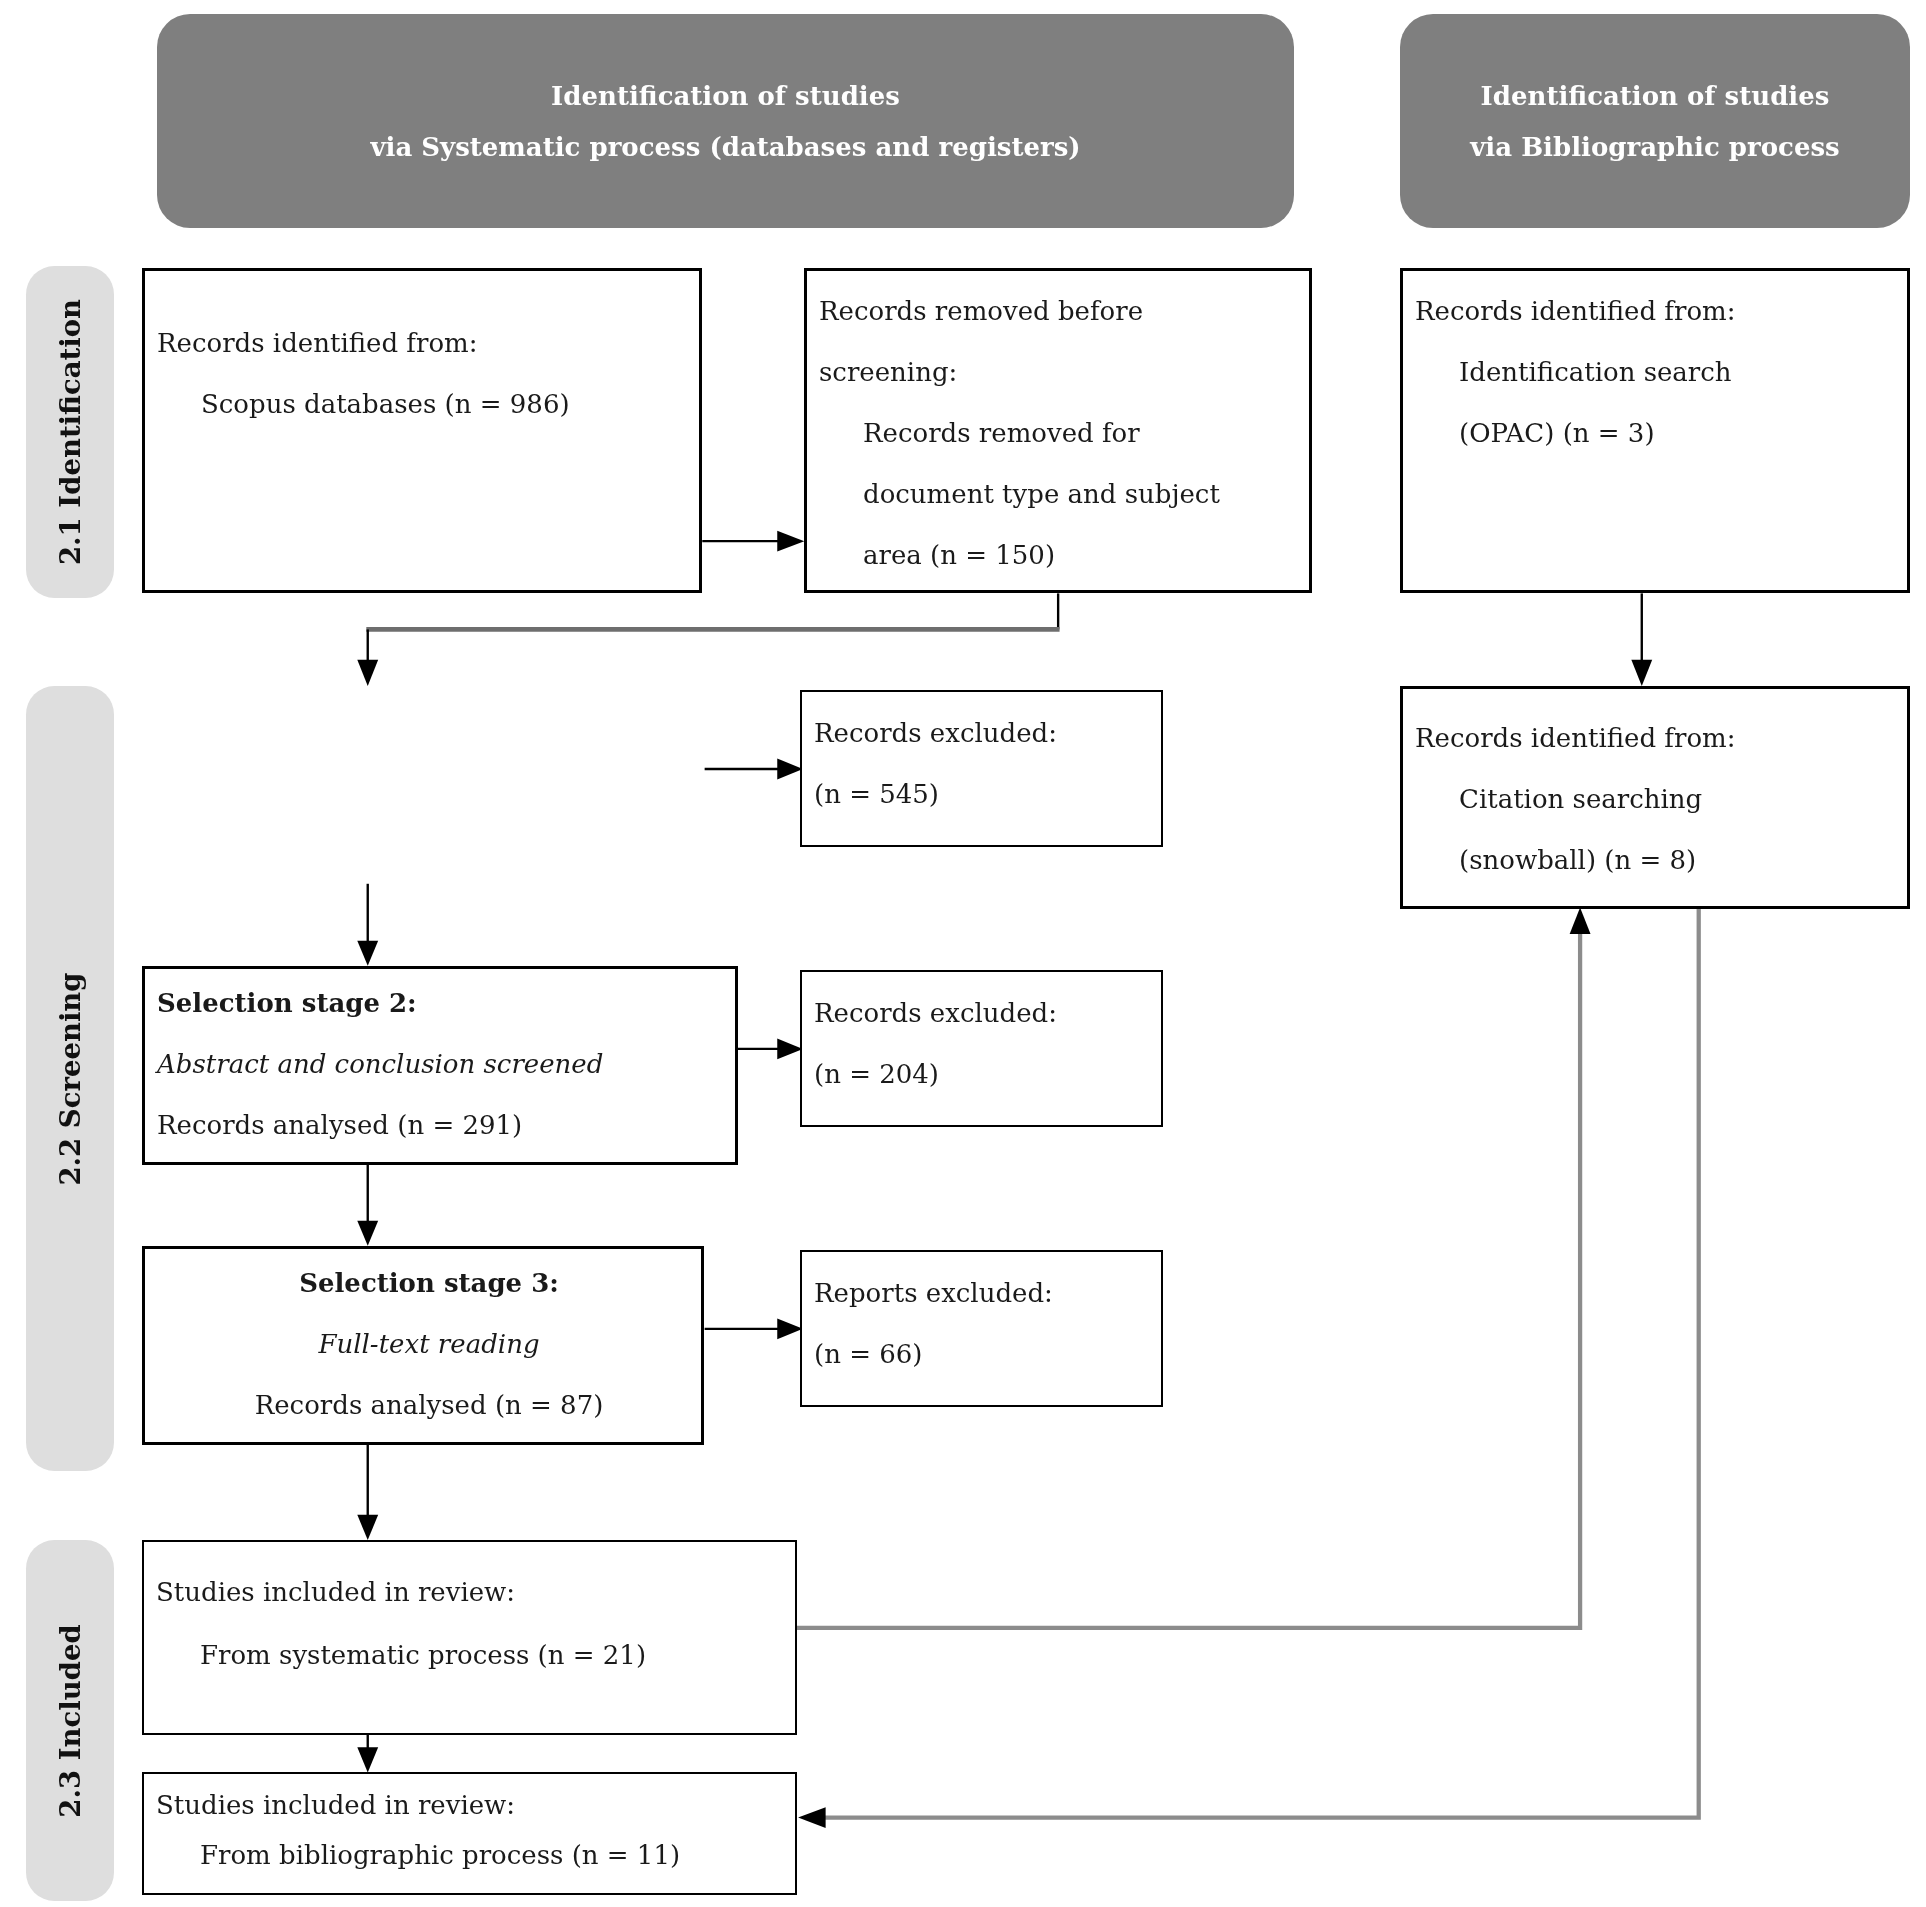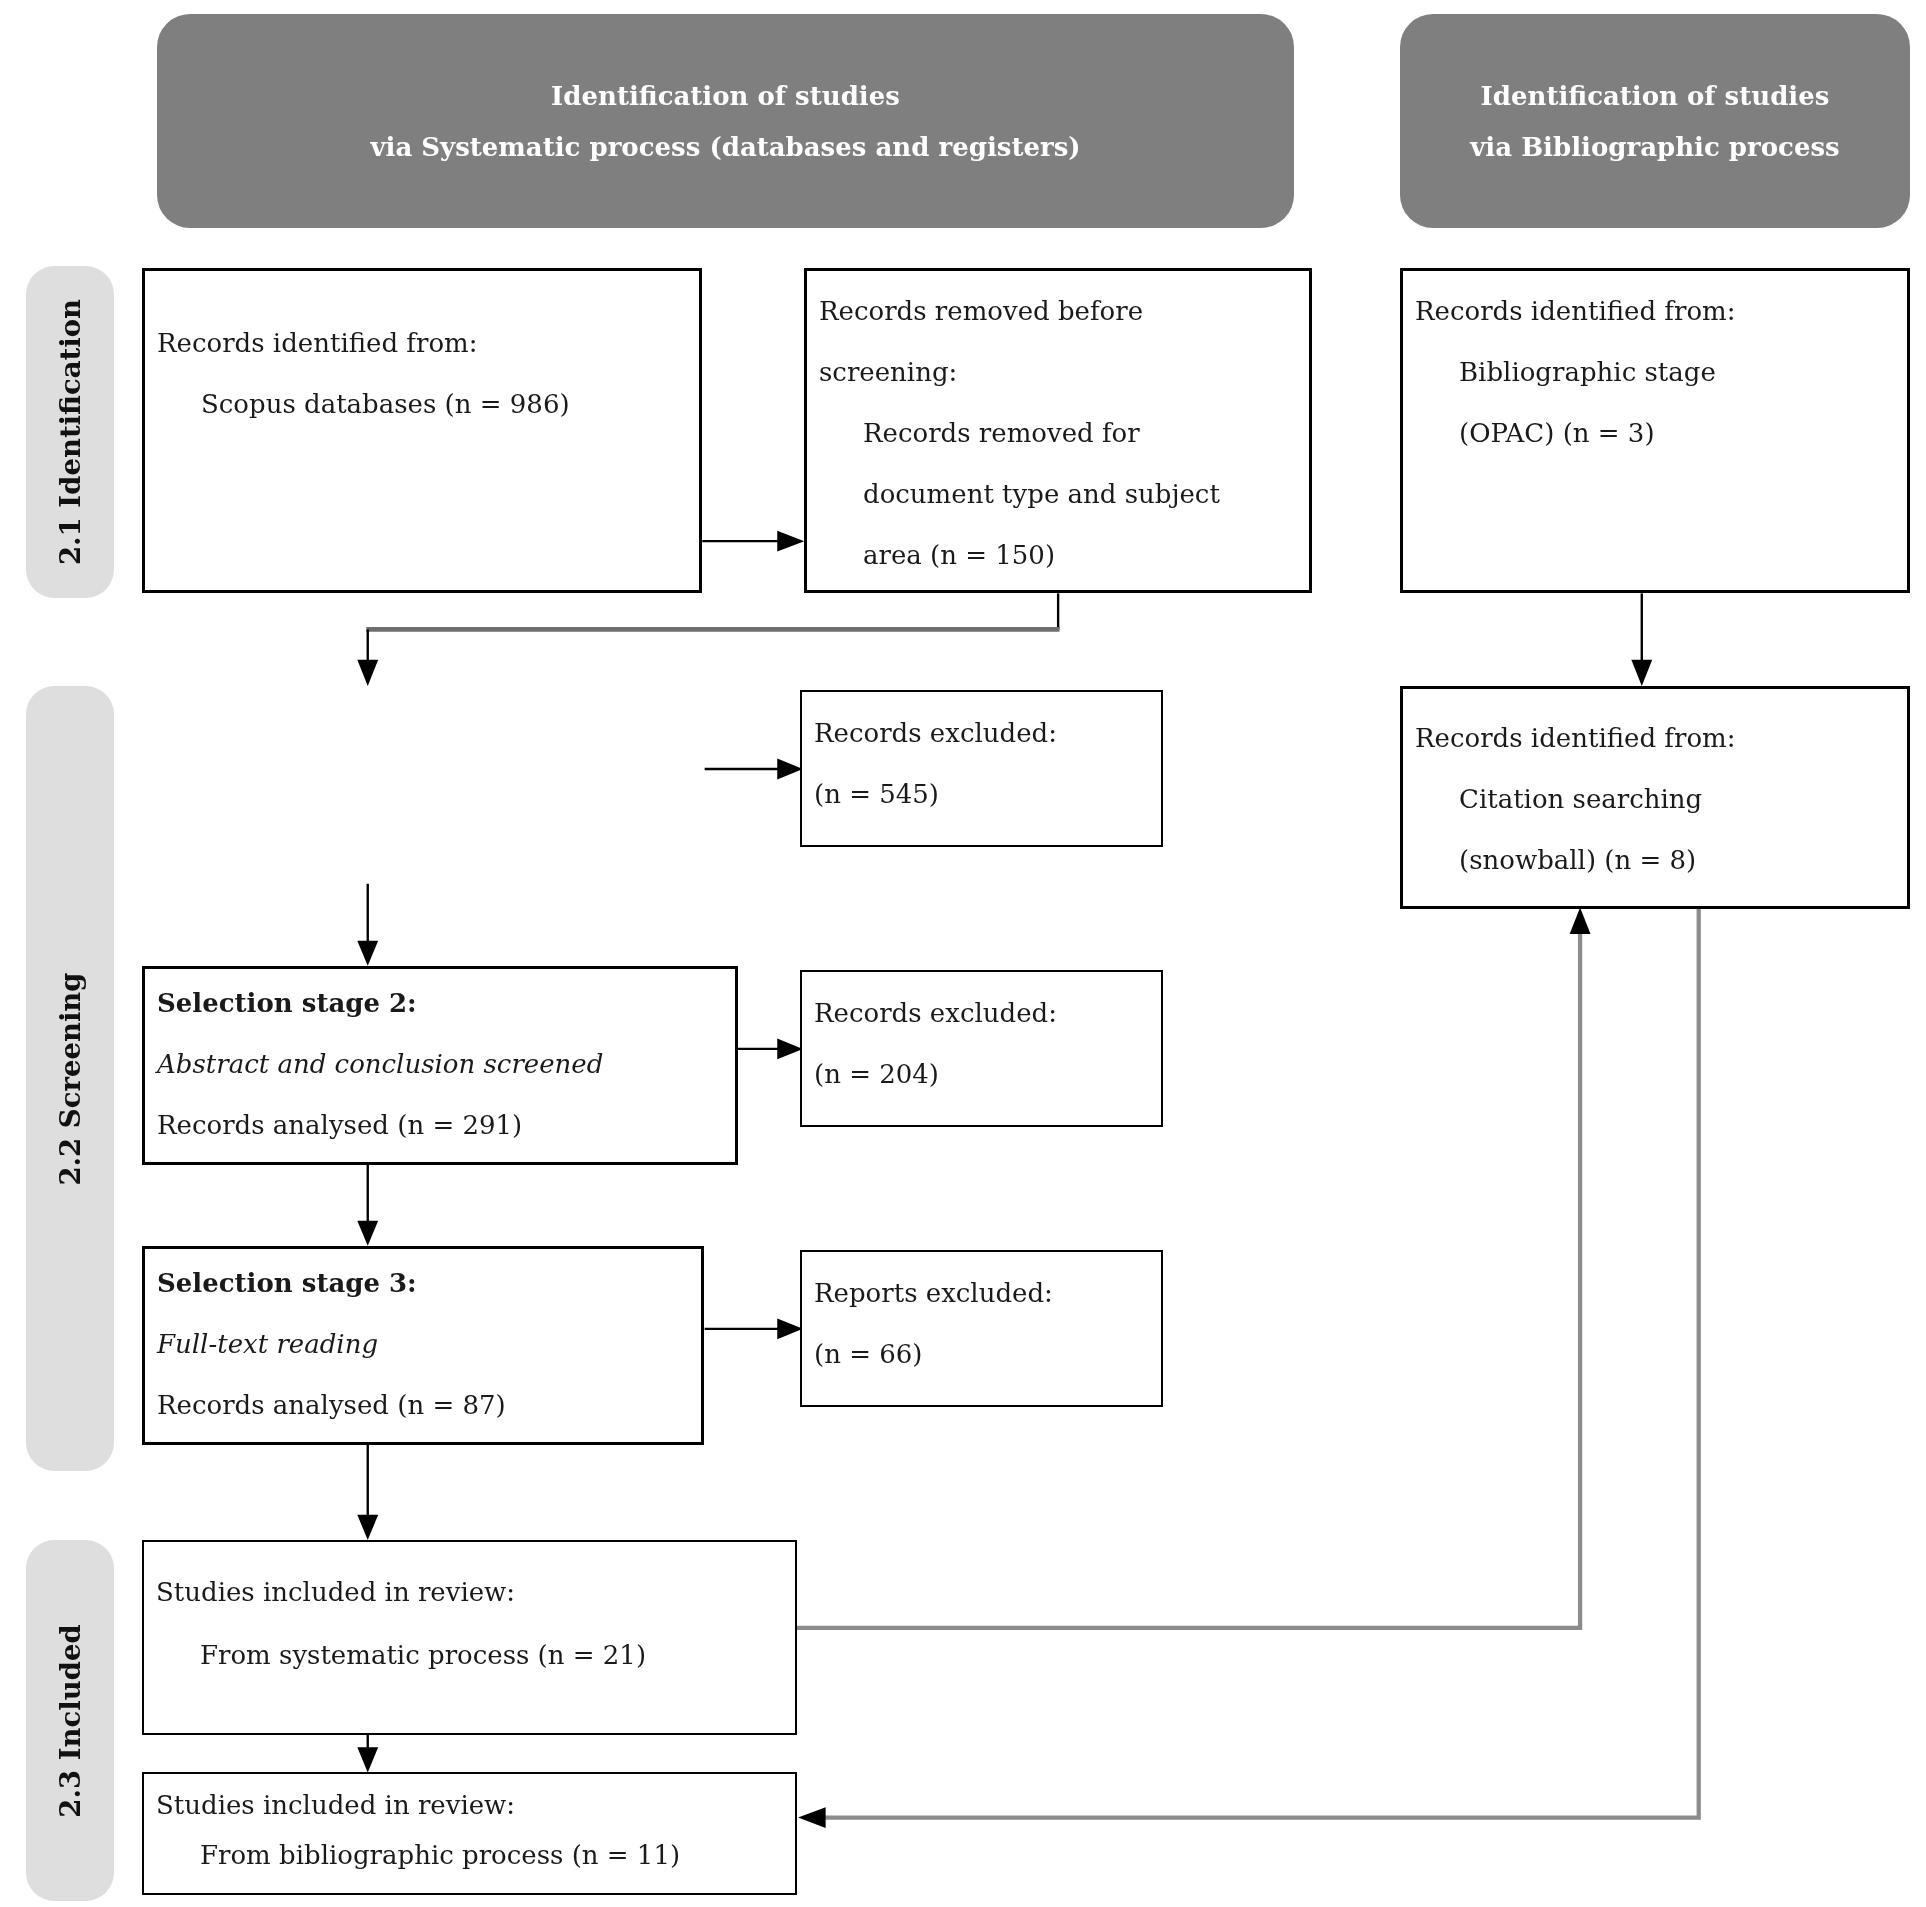--- a/index.html
+++ b/index.html
@@ -107,21 +107,21 @@
   </div>
   <div class="box" style="left:804px;top:268px;width:508px;height:325px;padding-top:10.4px;">
     <div class="line">Records removed before</div>
     <div class="line">screening:</div>
     <div class="line indent">Records removed for</div>
     <div class="line indent">document type and subject</div>
     <div class="line indent">area (n = 150)</div>
   </div>
   <div class="box" style="left:1400px;top:268px;width:510px;height:325px;padding-top:10.4px;">
     <div class="line">Records identified from:</div>
-    <div class="line indent">Bibliographic stage</div>
+    <div class="line indent">Identification search</div>
     <div class="line indent">(OPAC) (n = 3)</div>
   </div>
 
   <div class="box thin" style="left:800px;top:690px;width:363px;height:157px;padding-top:11.4px;">
     <div class="line">Records excluded:</div>
     <div class="line">(n = 545)</div>
   </div>
   <div class="box" style="left:1400px;top:686px;width:510px;height:223px;padding-top:19px;">
     <div class="line">Records identified from:</div>
     <div class="line indent">Citation searching</div>
@@ -131,21 +131,21 @@
   <div class="box" style="left:142px;top:966px;width:596px;height:199px;padding-top:3.8px;">
     <div class="line b">Selection stage 2:</div>
     <div class="line i">Abstract and conclusion screened</div>
     <div class="line">Records analysed (n = 291)</div>
   </div>
   <div class="box thin" style="left:800px;top:970px;width:363px;height:157px;padding-top:11.4px;">
     <div class="line">Records excluded:</div>
     <div class="line">(n = 204)</div>
   </div>
 
-  <div class="box" style="left:142px;top:1246px;width:562px;height:199px;padding-top:3.8px;">
+  <div class="box" style="left:142px;top:1246px;width:562px;height:199px;padding-top:3.8px;text-align:center;">
     <div class="line b">Selection stage 3:</div>
     <div class="line i">Full-text reading</div>
     <div class="line">Records analysed (n = 87)</div>
   </div>
   <div class="box thin" style="left:800px;top:1250px;width:363px;height:157px;padding-top:11.4px;">
     <div class="line">Reports excluded:</div>
     <div class="line">(n = 66)</div>
   </div>
 
   <div class="box thin lh-tall" style="left:142px;top:1540px;width:655px;height:195px;padding-top:19px;">

